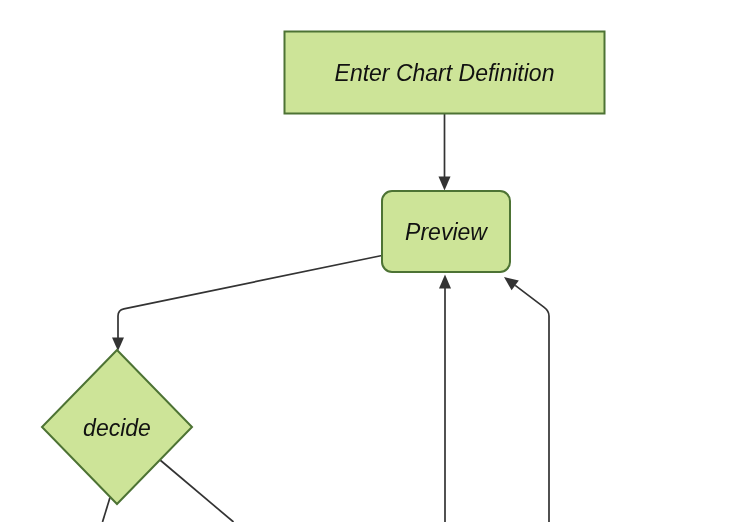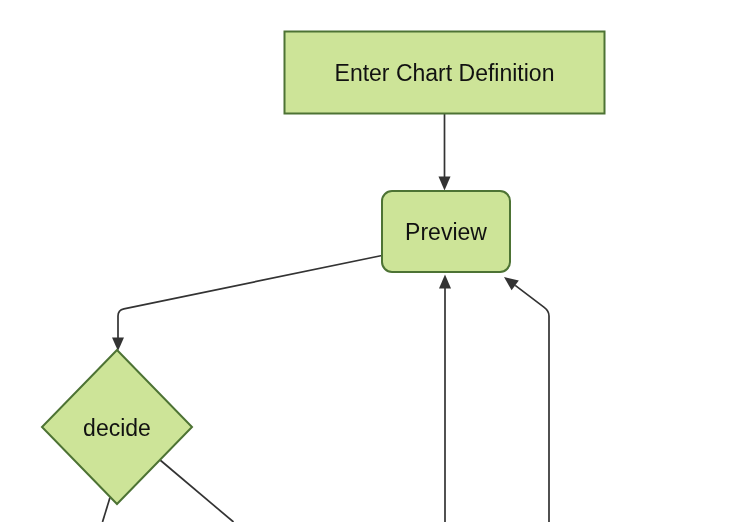--- a/index.html
+++ b/index.html
@@ -8,20 +8,21 @@
     width: 740px;
     height: 522px;
     background: #ffffff;
     overflow: hidden;
     font-family: "Liberation Sans", sans-serif;
   }
   .canvas-wrap {
     position: relative;
     width: 740px;
     height: 486px;
+    font-style: italic;
   }
   svg.flowchart {
     display: block;
     width: 740px;
     height: 522px;
   }
   .node-shape {
     stroke-width: 2px;
   }
   .edge-path {

